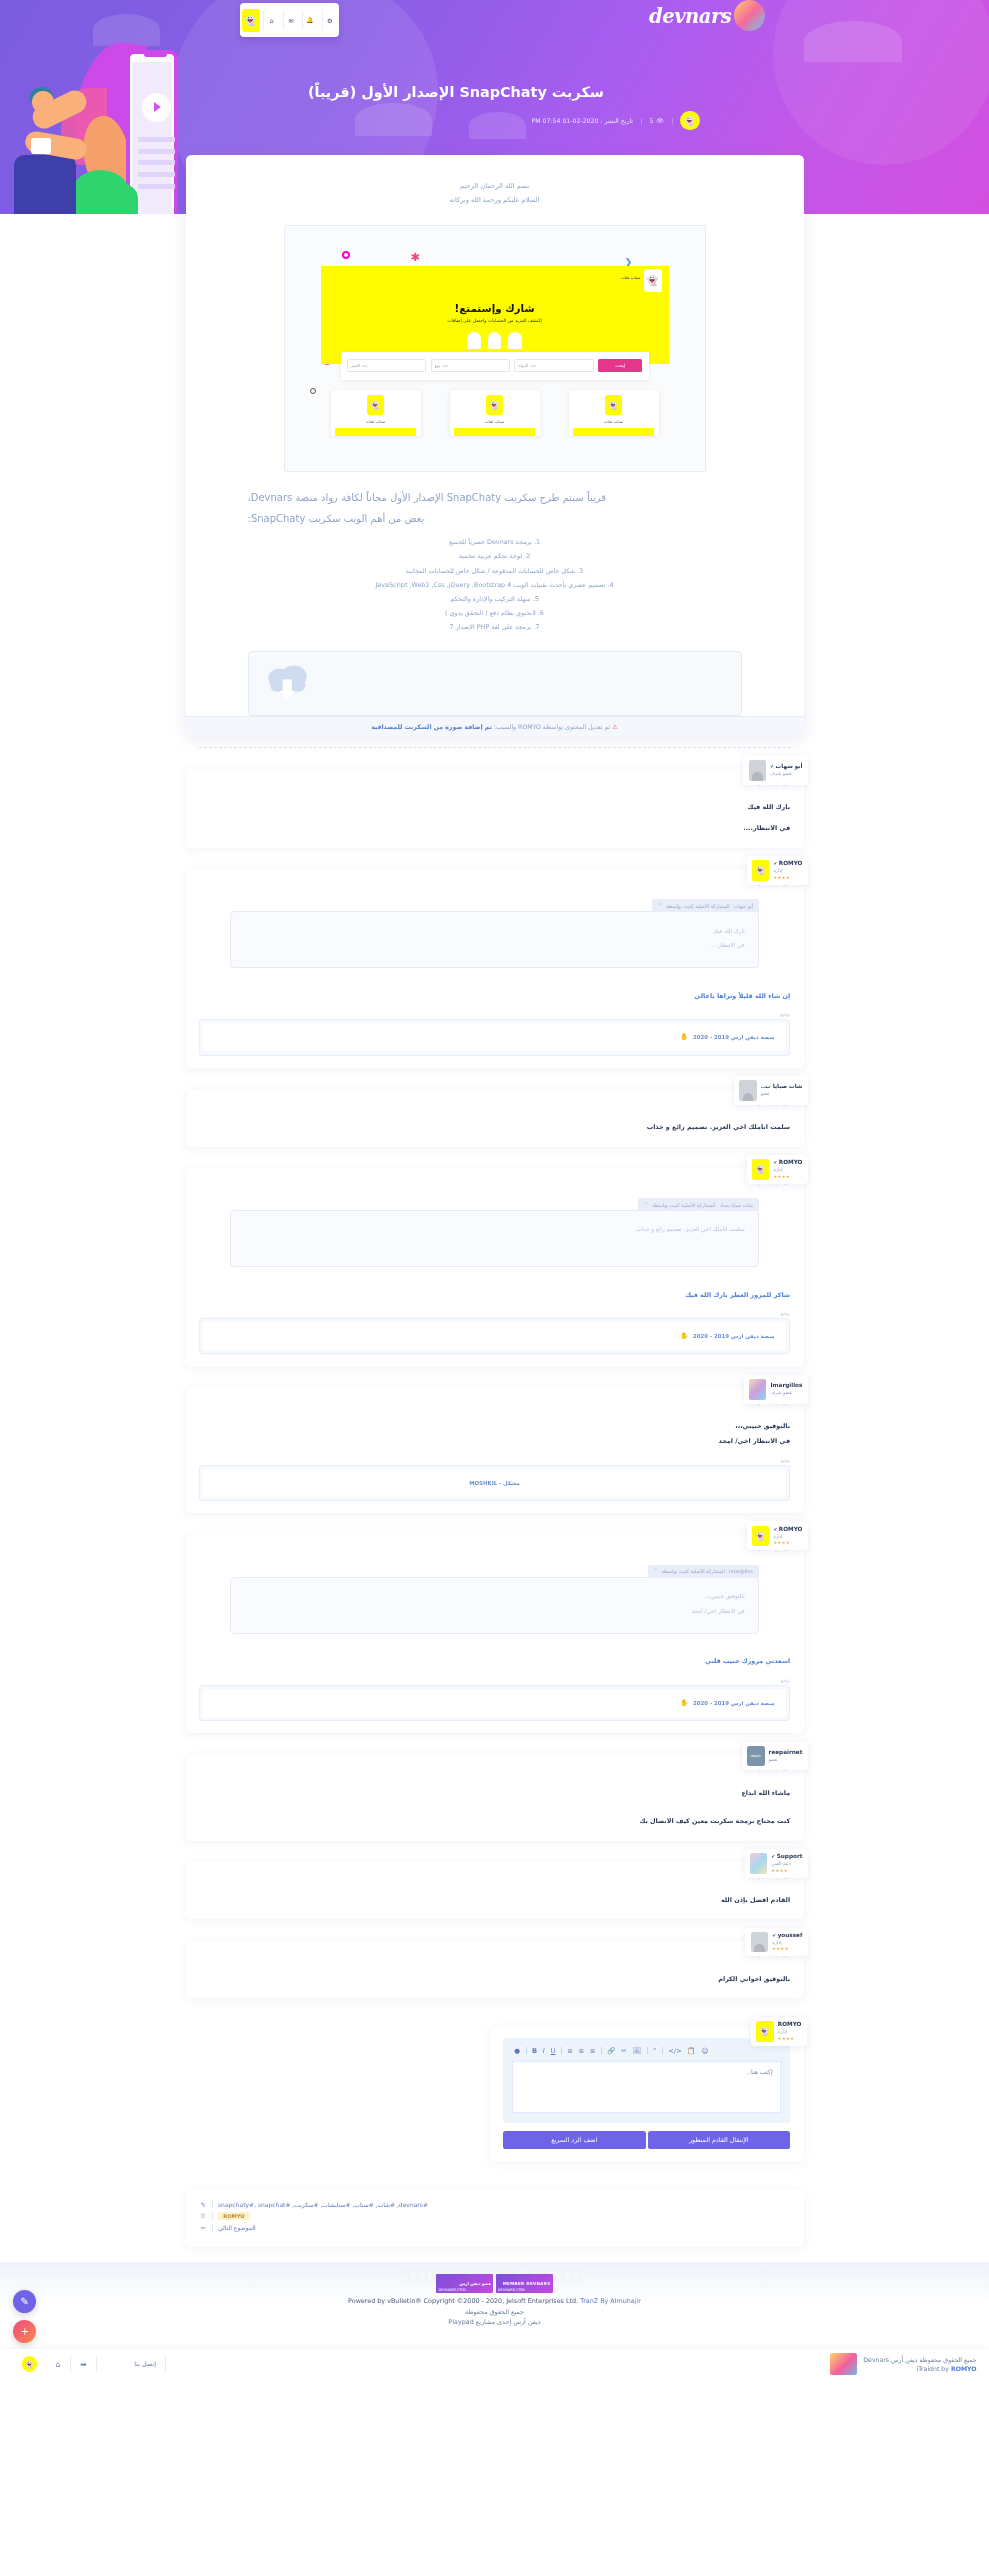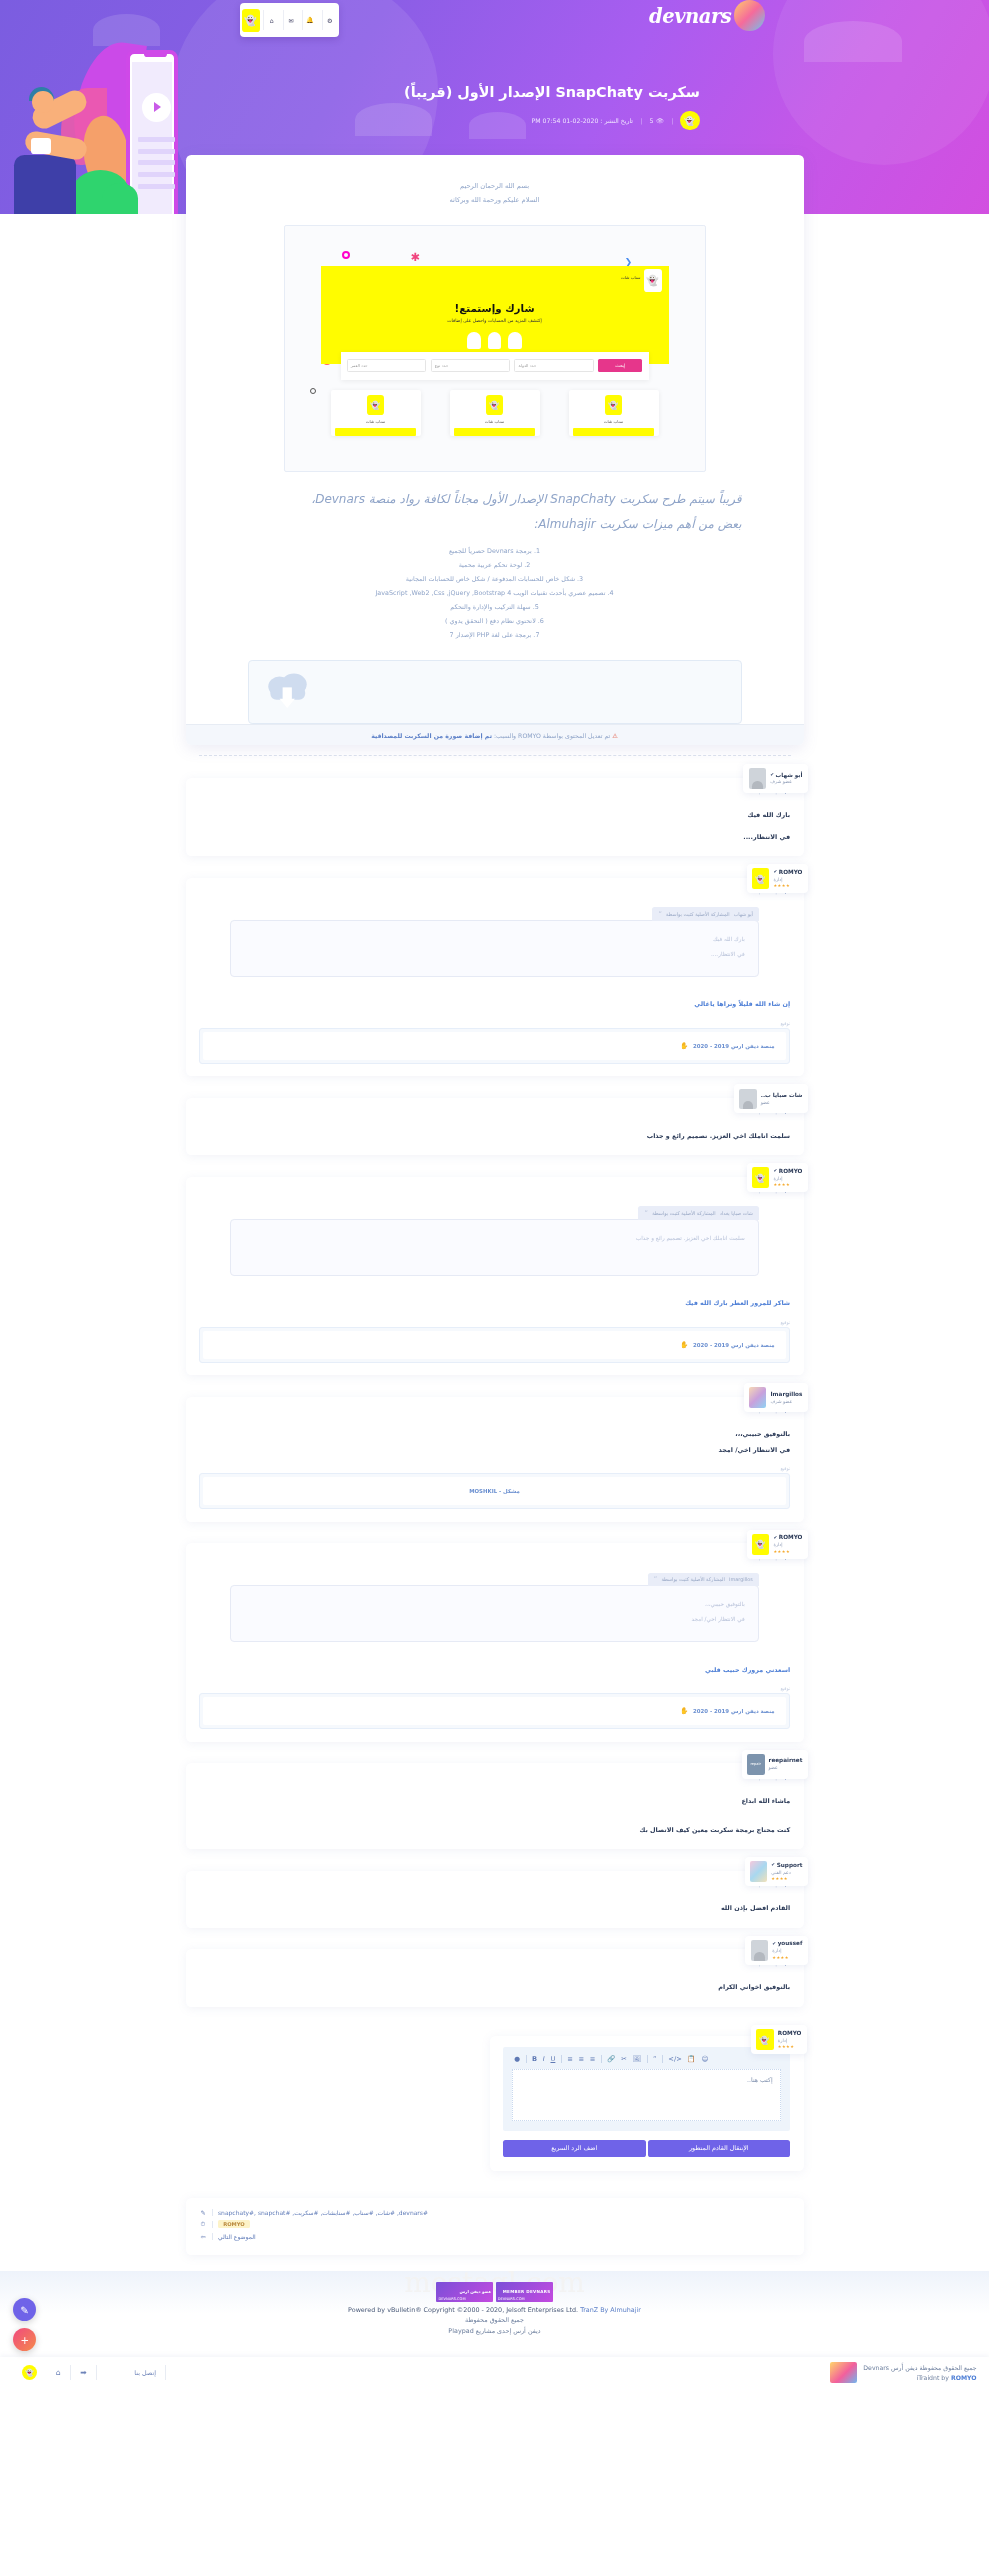--- a/index.html
+++ b/index.html
@@ -81,21 +81,21 @@
   .hero-right { position:absolute; right:289px; top:0; width:392px; height:214px;
       display:flex; flex-direction:column; align-items:flex-start; justify-content:center; }
   .logo-wrap { position:absolute; right:227px; top:5.2px; width:113px; height:41px; }
   .logo-text {
     font-family:"DejaVu Serif", serif; font-style:italic; font-weight:bold;
     font-size:19.6px; color:#fff; letter-spacing:-0.5px; direction:ltr;
   }
   .logo-badge { position:absolute; right:-3.1px; top:-5.2px; width:31px;height:31px;border-radius:50%;
      background:linear-gradient(135deg,#ffcf6a,#f56b9b 50%,#6fc3f0); }
   .hero-title {
-    color:#fff; font-size:14.4px; font-weight:bold; margin-bottom:11.3px; text-align:right;
+    color:#fff; font-size:14.4px; font-weight:bold; margin-bottom:11.3px; text-align:left;
     width:100%; padding-right:0;
   }
   .hero-meta { display:flex; align-items:center; gap:7.2px; color:#efe3ff; font-size:6.2px; }
   .hero-meta .sep { opacity:.6; }
   .hero-meta .views { display:flex; align-items:center; gap:2.6px; }
 
   
   .wrap { width:618px; margin:0 auto; position:relative; }
   .article-card {
     position:relative; margin:-59px auto 0; width:618px; background:#fff;
@@ -126,21 +126,21 @@
      display:flex; align-items:center; justify-content:flex-end; padding:0 3.1px; }
   .shot .fbtn { width:44px; height:13.4px; background:#e6368b; color:#fff; font-size:4.6px; border-radius:1.5px;
      display:flex; align-items:center; justify-content:center; }
   .cards3 { position:absolute; left:46px; right:46px; top:164px; display:flex; justify-content:space-between; }
   .cards3 .cc { width:90px; background:#fff; box-shadow:0 1px 5.2px rgba(0,0,0,.08); border-radius:2.1px; padding:5.2px 4.1px 0; text-align:center;}
   .cards3 .cc .av { width:17.5px;height:20.6px;margin:0 auto;background:#FFFC00;border-radius:3.1px;display:flex;align-items:center;justify-content:center;font-size:8.2px;}
   .cards3 .cc .nm { font-size:4.1px;color:#555;margin-top:3.1px;}
   .cards3 .cc .bt { margin-top:4.1px;height:8.2px;background:#FFFC00;border-radius:1px;}
   .dot { position:absolute; border-radius:50%; }
 
-  .desc { margin:15.5px 0 0; text-align:right; color:#8fa4c8; font-size:12px; line-height:2.1;font-style:italic; }
+  .desc { margin:15.5px 0 0; text-align:left; color:#8fa4c8; font-size:10px; line-height:2.1; }
   .feat-list { margin:6.2px 0 0; list-style:none; text-align:center; color:#8fa4c8; font-size:6.4px; line-height:2.2; }
 
   .dl-box {
     margin:17.5px 62px 0; border:0.5px solid #e1eaf5; background:#f7fafd; border-radius:4.1px;
     padding:11.3px 14.4px; display:flex; align-items:center; gap:12.4px; flex-direction:row-reverse;
   }
   .dl-icon { width:49px; height:40px; position:relative; flex:0 0 auto; }
   .dl-text { flex:1; text-align:right; }
   .dl-title { color:#7f9ac4; font-size:8.8px; margin-bottom:5.2px; }
   .dl-sub { color:#9fb3d1; font-size:6.4px; line-height:1.9; }
@@ -403,21 +403,21 @@
             </div>
           <div class="cc">
               <div class="av">👻</div>
               <div class="nm">سناب شات</div>
               <div class="bt"></div>
             </div>
         </div>
       </div>
 
       <div class="desc">قريباً سيتم طرح سكربت SnapChaty الإصدار الأول مجاناً لكافة رواد منصة Devnars،</div>
-      <div class="desc" style="margin-top:0">بعض من أهم ميزات سكربت Almuhajir:</div>
+      <div class="desc" style="margin-top:0">بعض من أهم الويب سكربت SnapChaty:</div>
 
       <ul class="feat-list">
         <li>1. برمجة Devnars حصرياً للجميع</li>
         <li>2. لوحة تحكم عربية محمية</li>
         <li>3. شكل خاص للحسابات المدفوعة / شكل خاص للحسابات المجانية</li>
         <li>4. تصميم عصري بأحدث تقنيات الويب JavaScript ,Web2 ,Css ,jQuery ,Bootstrap 4</li>
         <li>5. سهلة التركيب والإدارة والتحكم</li>
         <li>6. لاتحتوي نظام دفع ( التحقق يدوي )</li>
         <li>7. برمجة على لغة PHP الإصدار 7</li>
       </ul>

